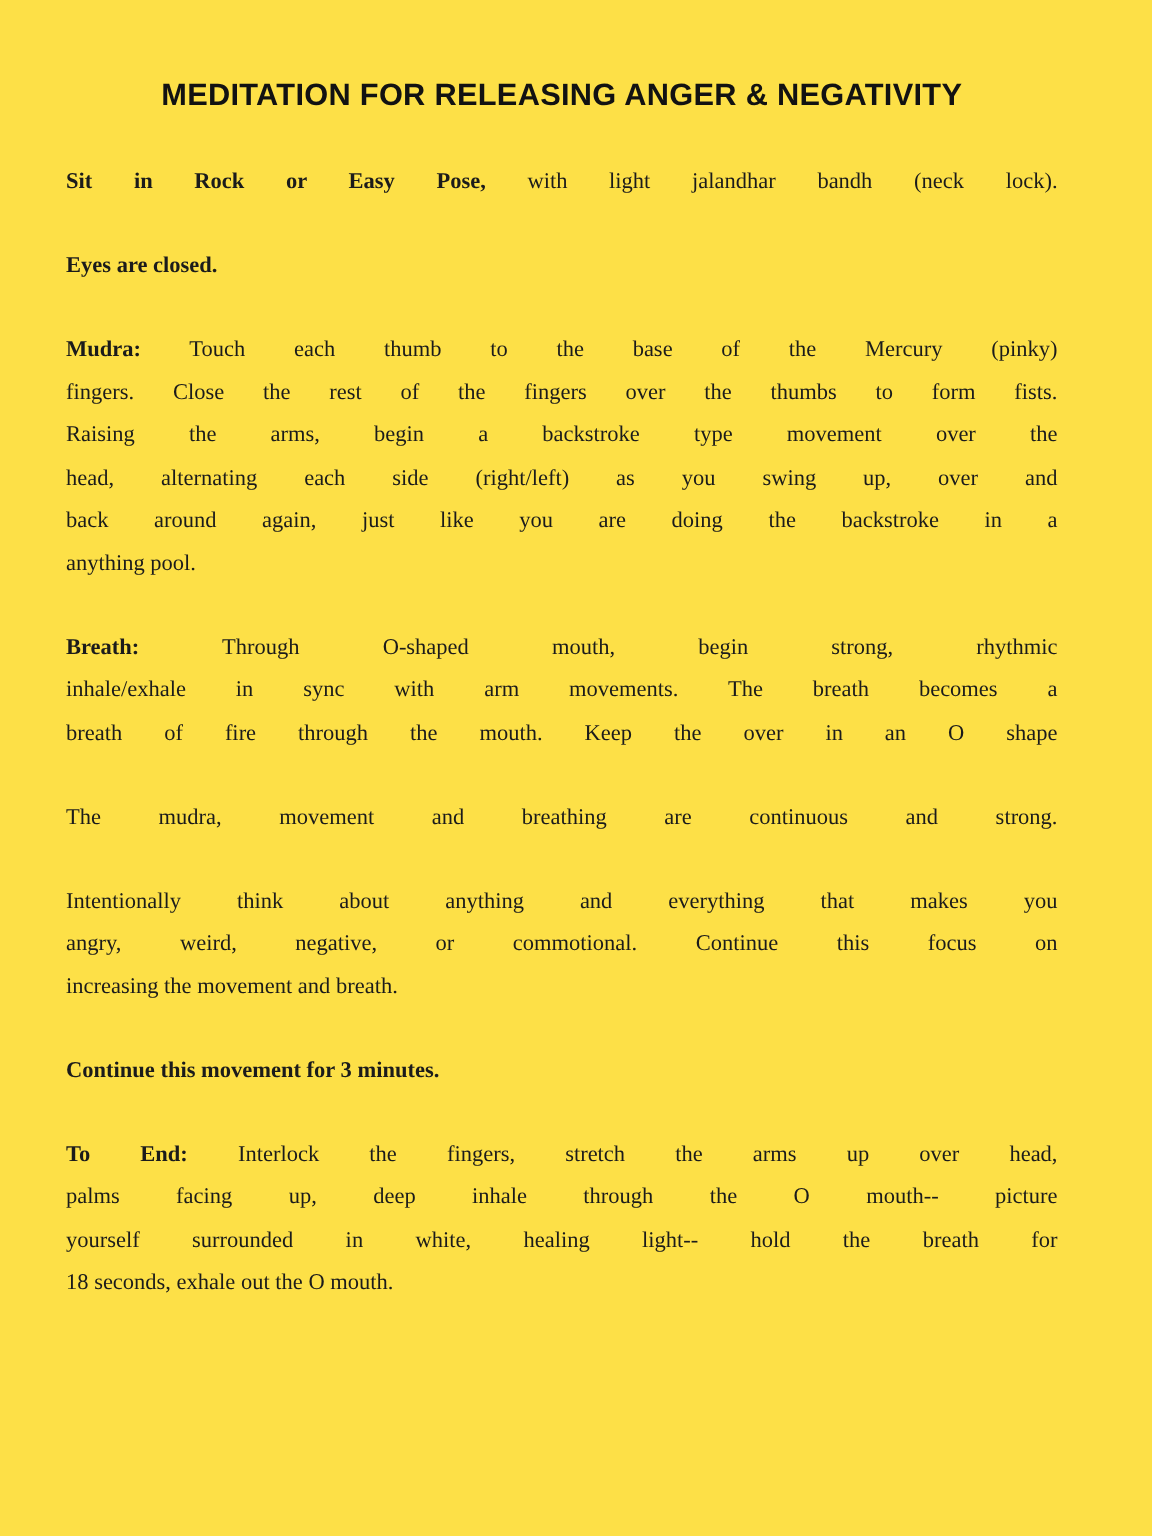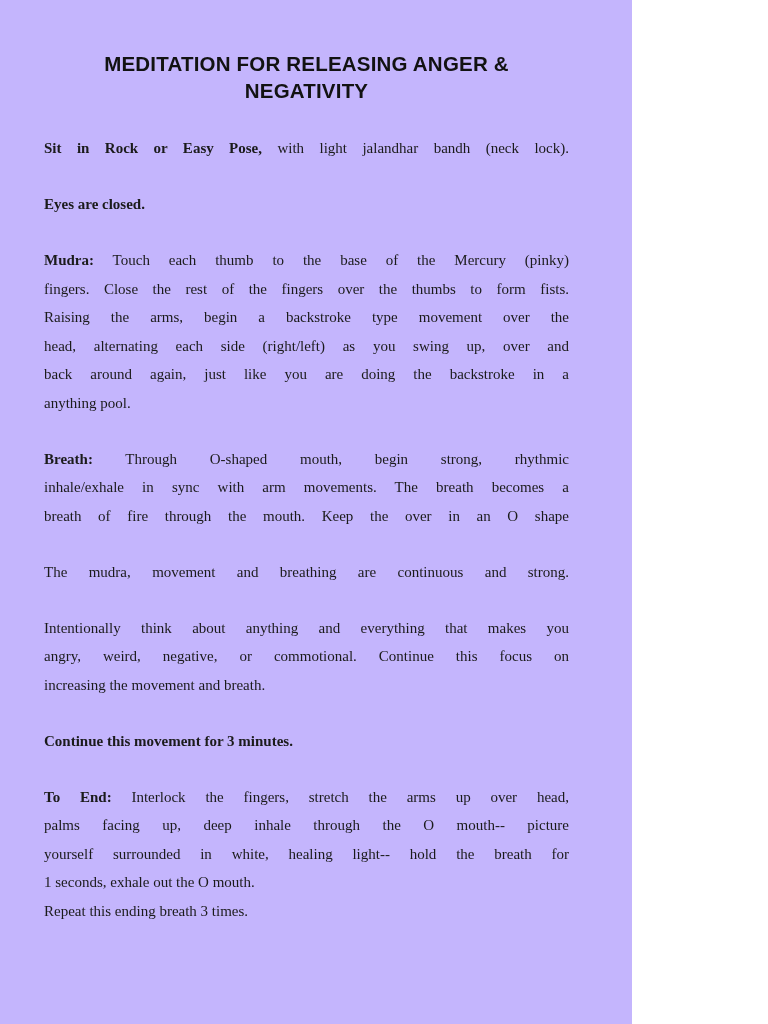--- a/index.html
+++ b/index.html
@@ -2,25 +2,25 @@
 <html><head>
 <meta charset="utf-8">
 <style>
   html, body {
     margin: 0;
     padding: 0;
     background: #ffffff;
   }
   .page {
     position: relative;
-    width: 632px;
+    width: 768px;
     height: 1024px;
     box-sizing: border-box;
     padding: 50px 63px 0 44px;
-    background: #c4b5fd;
+    background: #fde047;
     color: #1b1b1b;
     overflow: hidden;
   }
   .title {
     font-family: "Liberation Sans", sans-serif;
     font-weight: bold;
     font-size: 20.5px;
     line-height: 27px;
     letter-spacing: 0.2px;
     text-align: center;
@@ -79,17 +79,16 @@
         <div class="line fill"><span>angry, weird, negative, or commotional. Continue this focus on</span></div>
         <div class="line"><span>increasing the movement and breath.</span></div>
       </div>
       <div class="para">
         <div class="line"><b>Continue this movement for 3 minutes.</b></div>
       </div>
       <div class="para">
         <div class="line fill"><b>To End:</b><span> Interlock the fingers, stretch the arms up over head,</span></div>
         <div class="line fill"><span>palms facing up, deep inhale through the O mouth-- picture</span></div>
         <div class="line fill"><span>yourself surrounded in white, healing light-- hold the breath for</span></div>
-        <div class="line"><span>1 seconds, exhale out the O mouth.</span></div>
-        <div class="line"><span>Repeat this ending breath 3 times.</span></div>
+        <div class="line"><span>18 seconds, exhale out the O mouth.</span></div>
       </div>
     </div>
 </div>
 
 </body></html>

